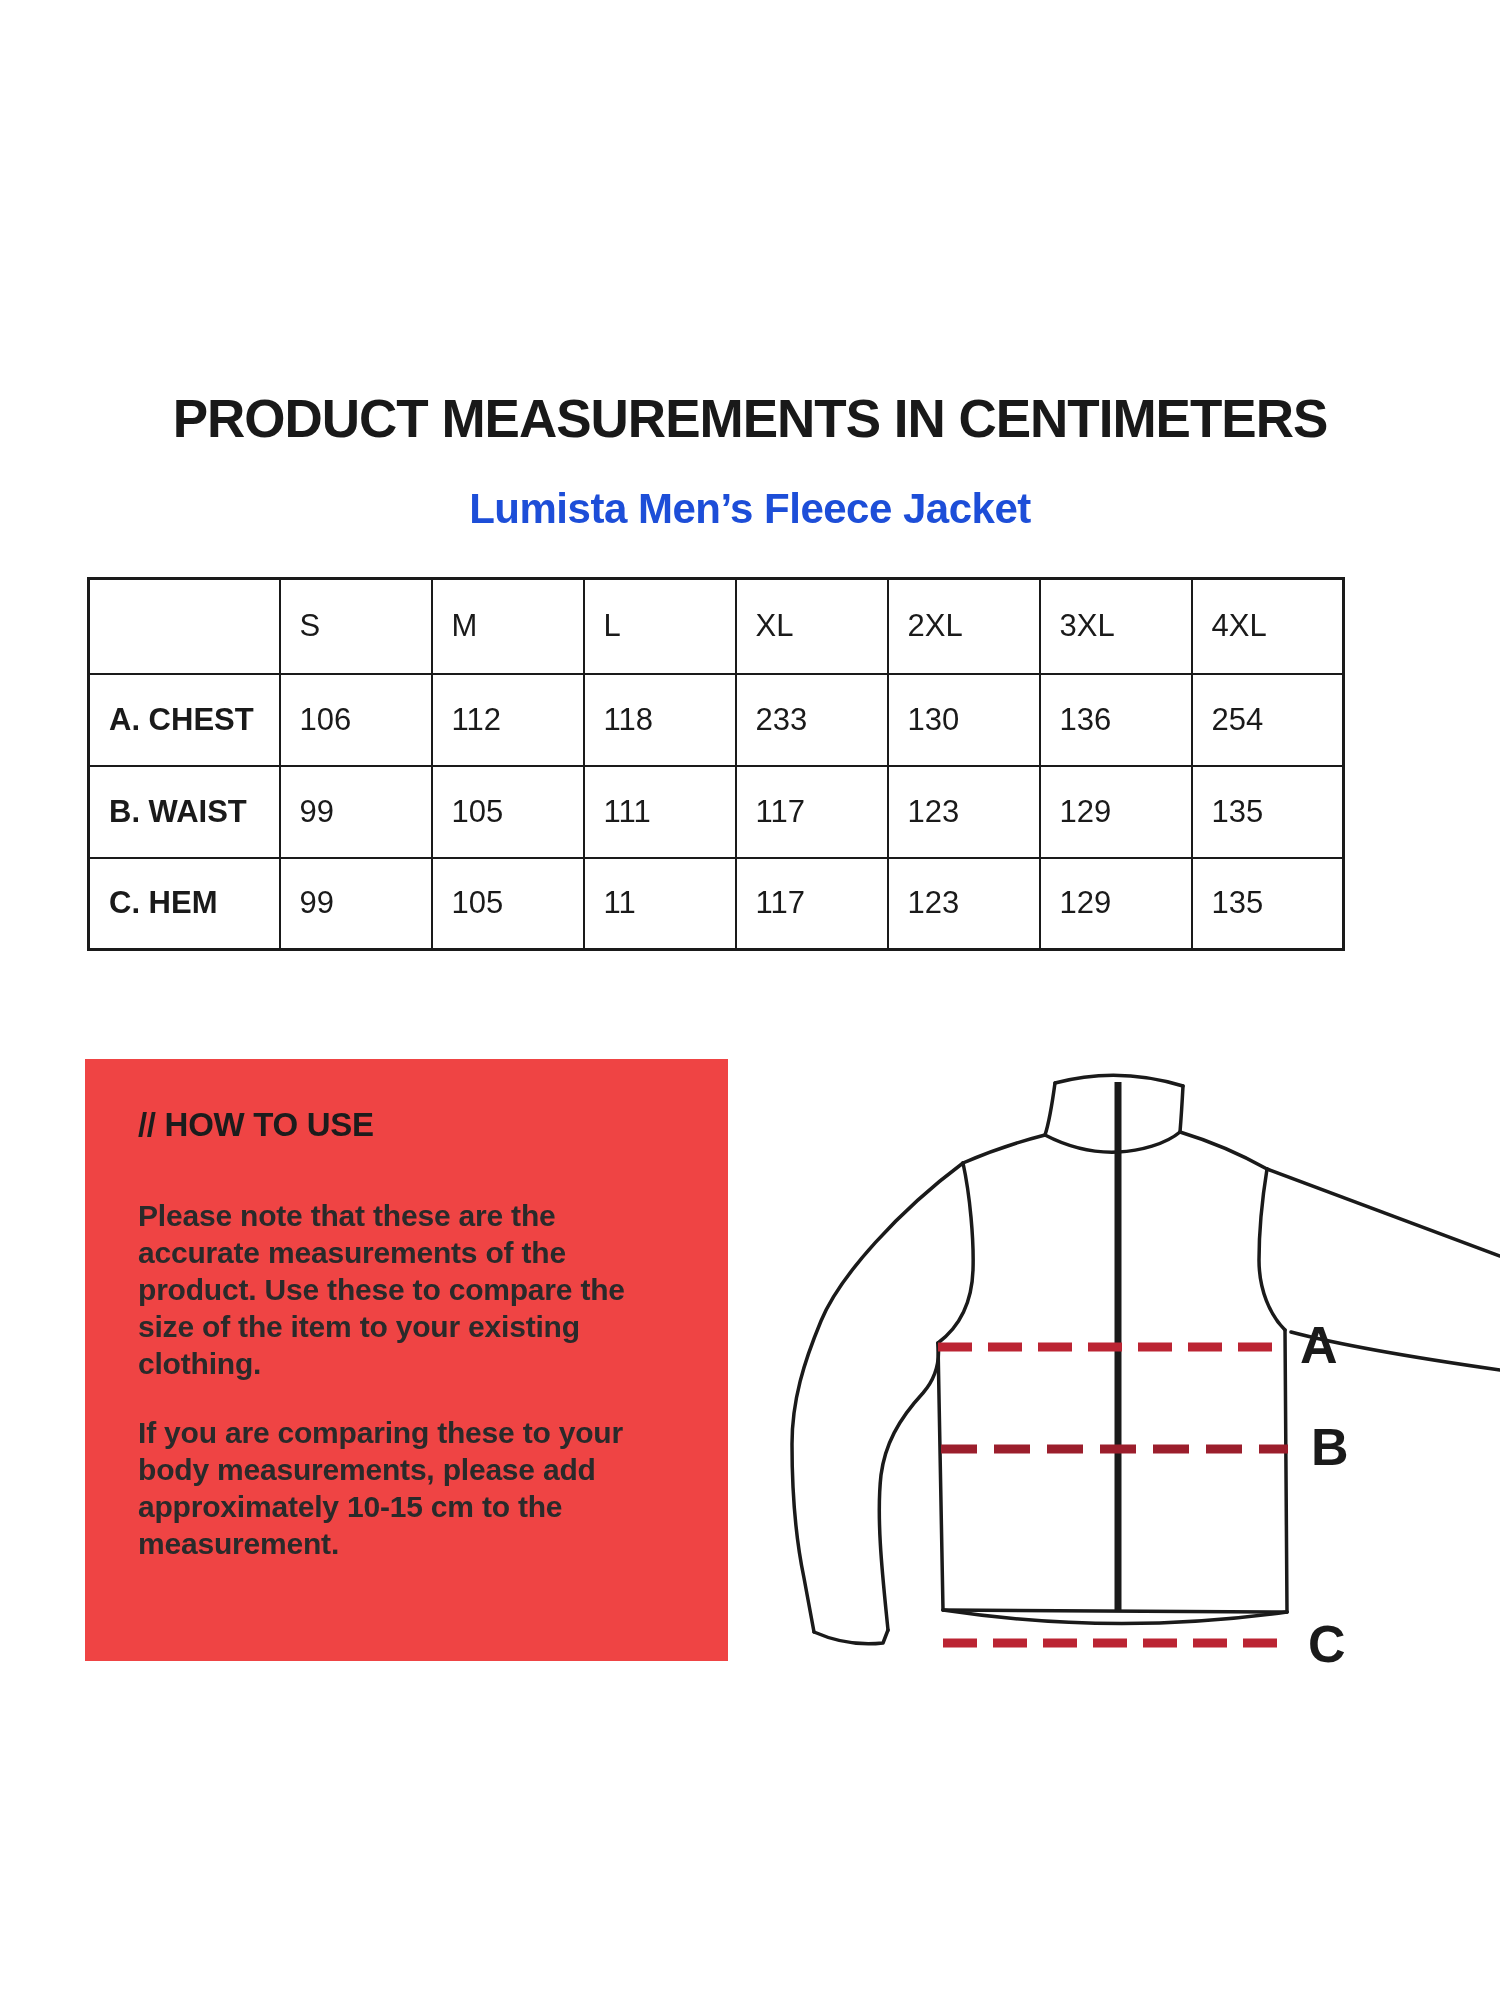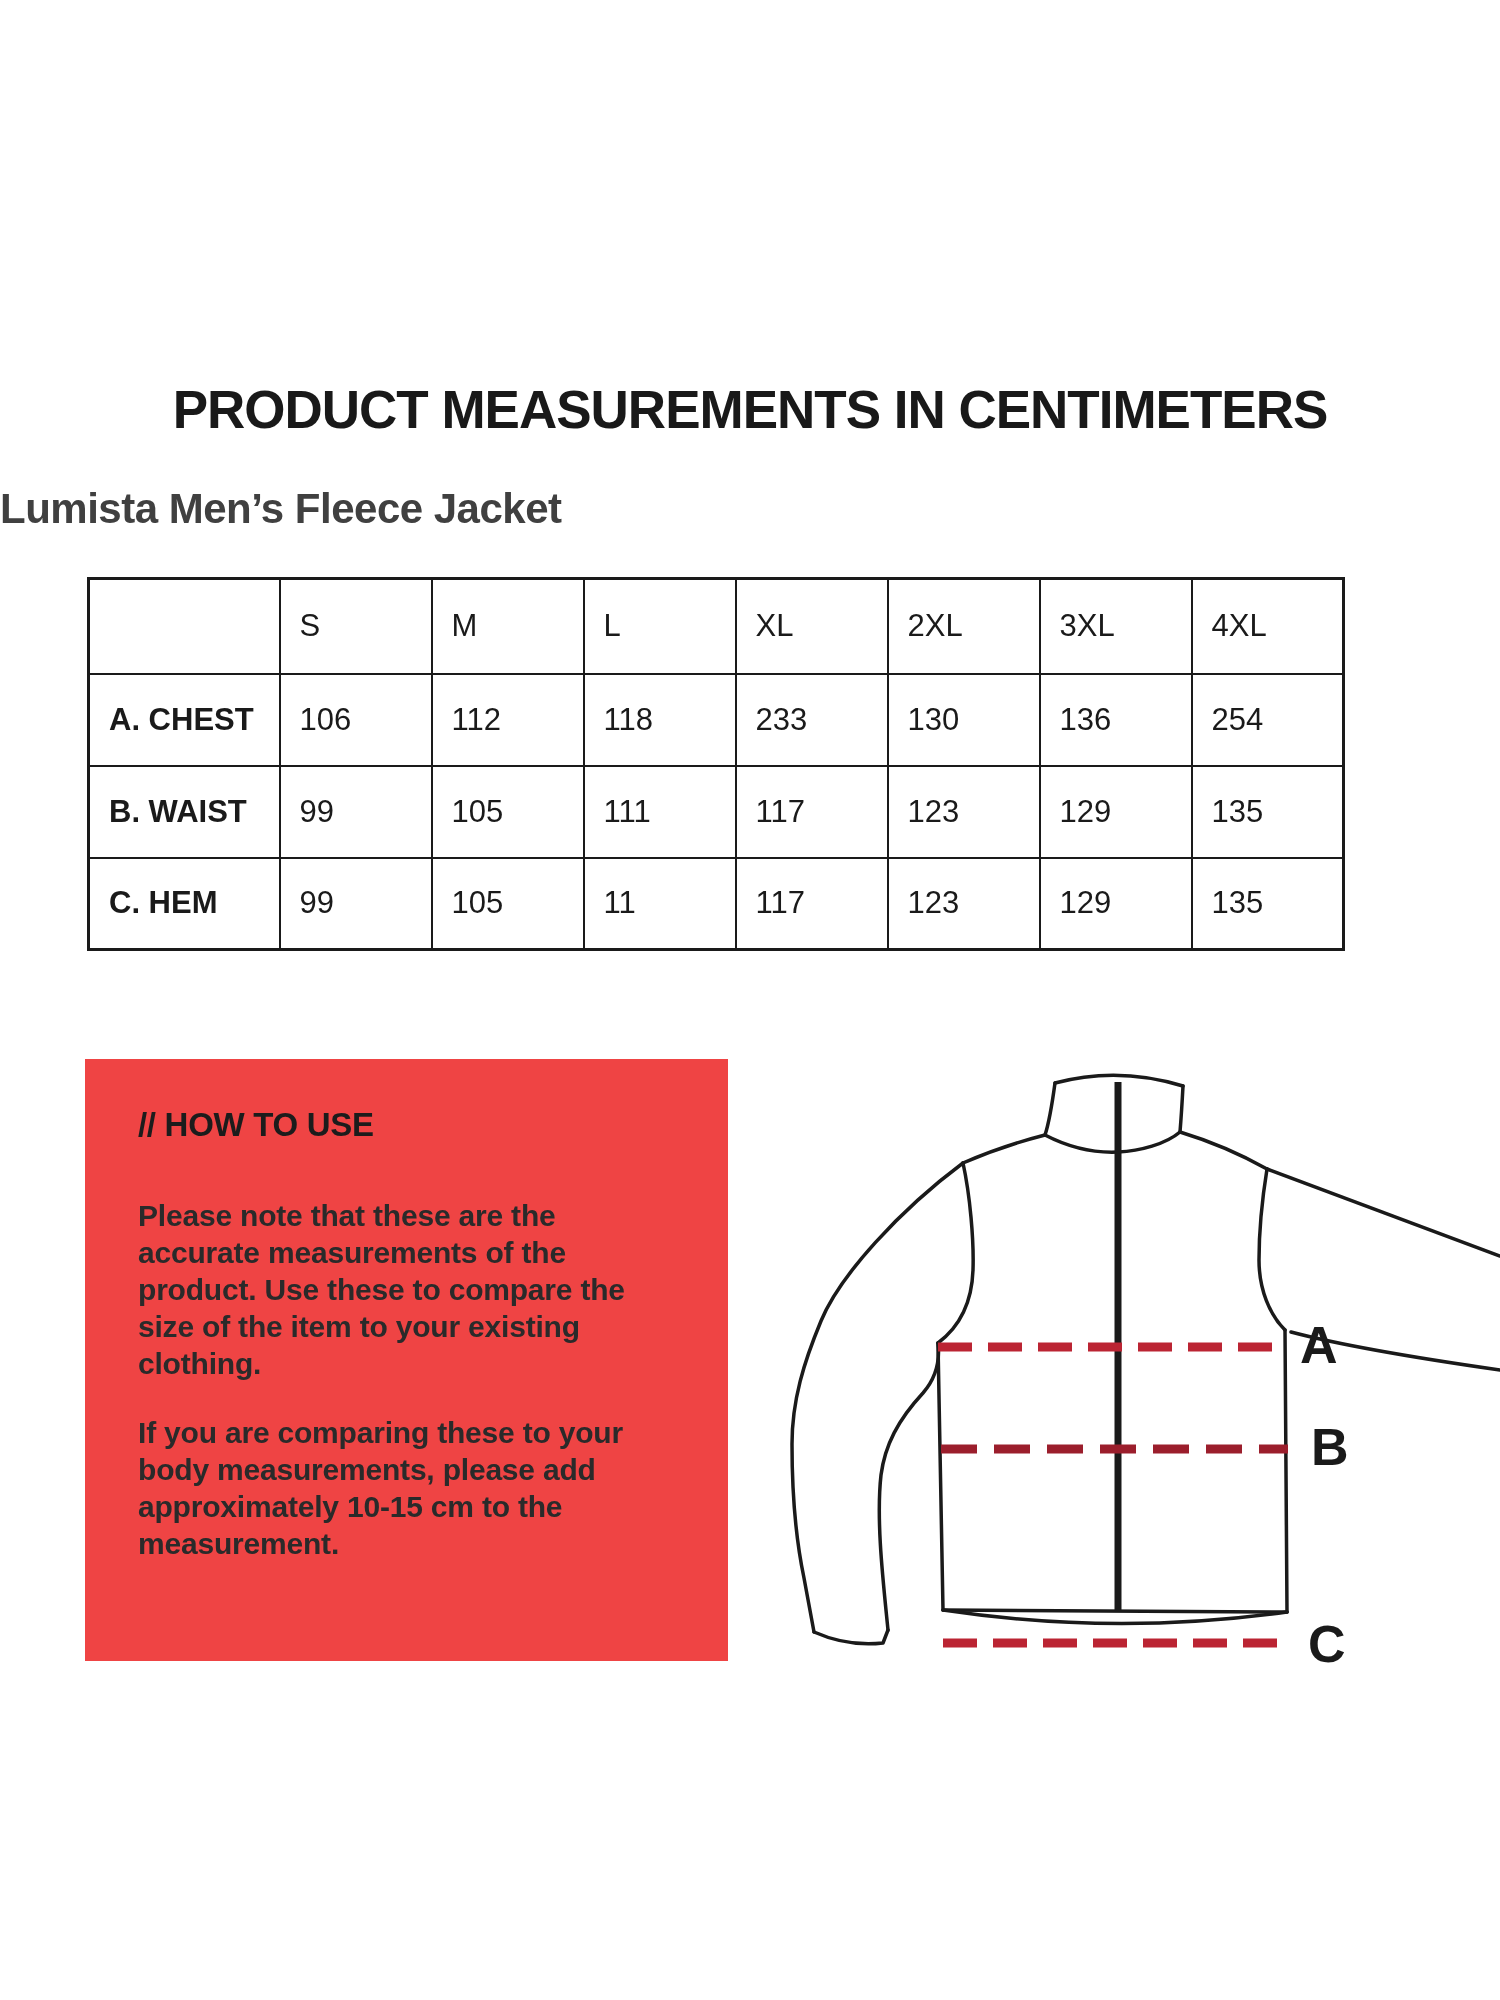--- a/index.html
+++ b/index.html
@@ -5,29 +5,30 @@
   html,body{margin:0;padding:0;background:#ffffff;}
   .page{
     position:relative;
     width:1500px;height:2000px;
     background:#ffffff;
     font-family:"Liberation Sans", sans-serif;
     color:#1a1a1a;
     overflow:hidden;
   }
   .title{
-    position:absolute;left:0;top:379px;width:1500px;
+    position:absolute;left:0;top:388px;width:1500px;
     text-align:center;
     font-size:53px;font-weight:700;letter-spacing:-1px;
     color:#191919;
   }
   .subtitle{
     position:absolute;left:0;top:485px;width:1500px;
+    text-align:center;
     font-size:42px;font-weight:700;letter-spacing:-0.5px;
-    color:#404040;
+    color:#1d4ed8;
   }
   table.size-table{
     position:absolute;left:87px;top:577px;
     border-collapse:collapse;table-layout:fixed;
     border:3px solid #1a1a1a;
   }
   table.size-table td,table.size-table th{
     border:2px solid #1a1a1a;
     font-size:31px;
     text-align:left;vertical-align:middle;

